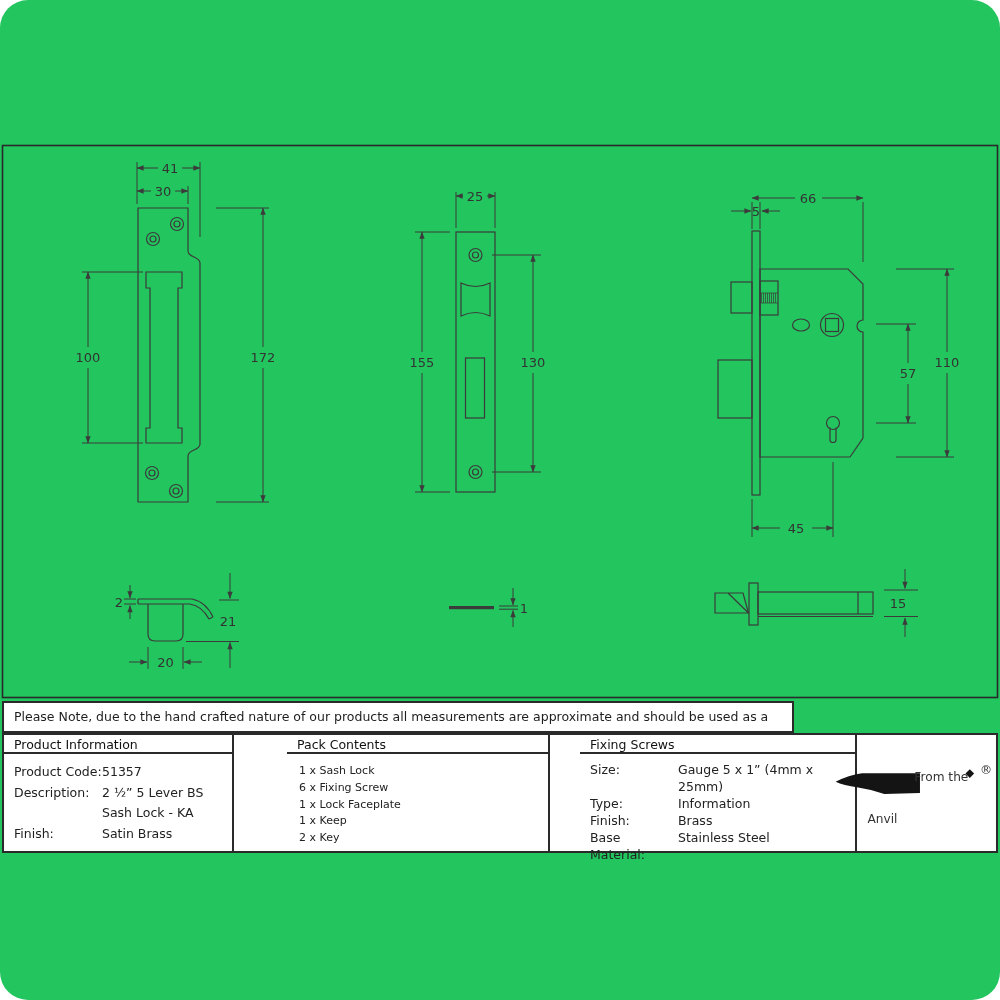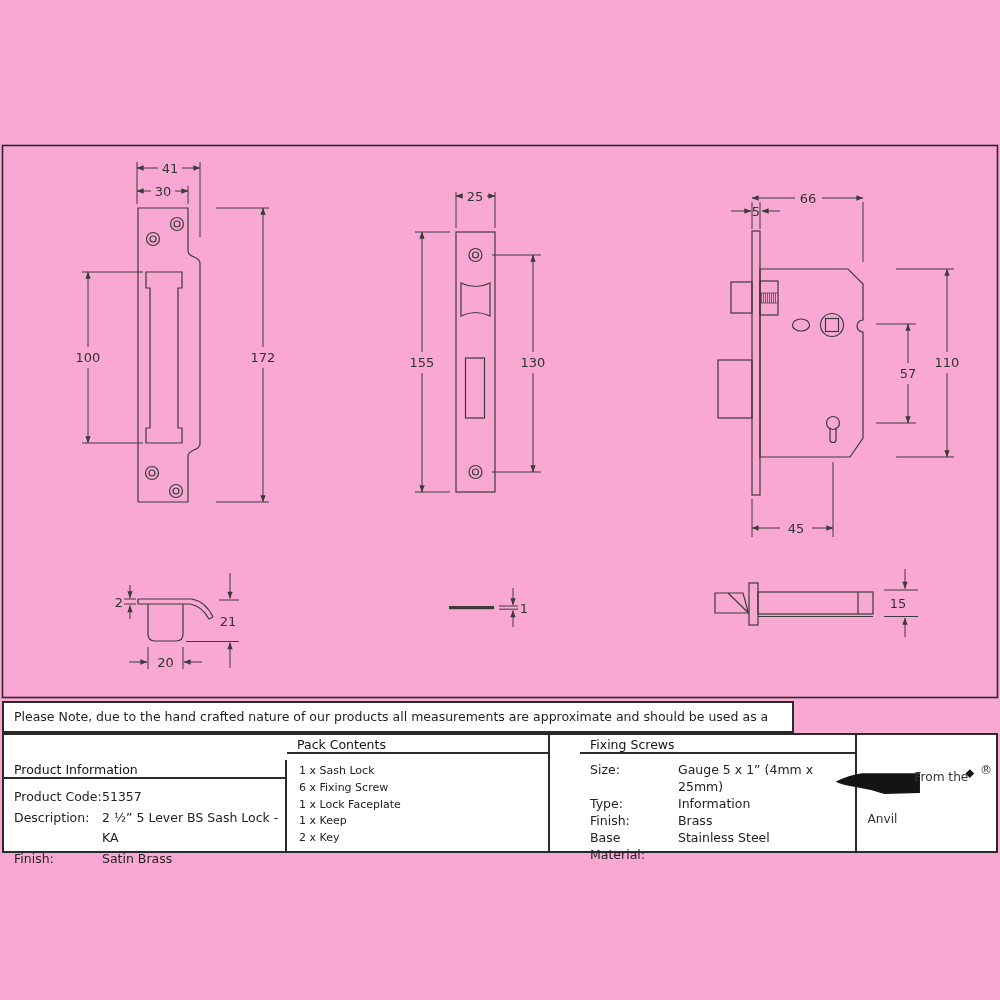--- a/index.html
+++ b/index.html
@@ -1,25 +1,25 @@
 <!DOCTYPE html>
 <html><head>
 <meta charset="utf-8">
 <style>
   html,body{margin:0;padding:0;background:#fff;}
-  .sheet{position:relative;width:1000px;height:1000px;background:#f9a8d4;
-         font-family:"DejaVu Sans",sans-serif;color:#222;overflow:hidden;}
+  .sheet{position:relative;width:1000px;height:1000px;background:#22c55e;
+         font-family:"DejaVu Sans",sans-serif;color:#222;overflow:hidden;border-radius:28px;}
   svg text{font-family:"DejaVu Sans",sans-serif;font-size:13px;fill:#333;}
   .note-box{position:absolute;left:2px;top:701px;width:792px;height:32px;
             box-sizing:border-box;border:2px solid #2a2a2a;line-height:27px;
             padding-left:10px;font-size:12.5px;color:#1e1e1e;background:#fff;}
   .info-table{position:absolute;left:2px;top:733px;width:996px;height:120px;
               box-sizing:border-box;border:2px solid #2a2a2a;background:#fff;}
   .col{position:absolute;top:0;bottom:0;box-sizing:border-box;}
-  .col-1{left:0;width:283px;border-right:2px solid #2a2a2a;margin-top:25px;}
+  .col-1{left:0;width:230px;border-right:2px solid #2a2a2a;}
   .col-2{left:283px;width:263px;border-right:2px solid #2a2a2a;}
   .col-3{left:576px;width:277px;border-right:2px solid #2a2a2a;}
   .col-4{left:823px;width:169px;display:flex;align-items:center;justify-content:center;}
   .cell-header{height:15px;border-bottom:2px solid #2a2a2a;padding:2px 0 0 10px;
                font-size:12.5px;color:#111;}
   .kv-rows{padding:8px 0 0 10px;font-size:12.5px;}
   .kv-row{display:flex;line-height:20.5px;}
   .kv-row .k{width:88px;flex:none;}
   .kv-rows-tight{padding:7px 8px 0 10px;font-size:12.5px;}
   .kv-rows-tight .kv-row{line-height:17px;}

